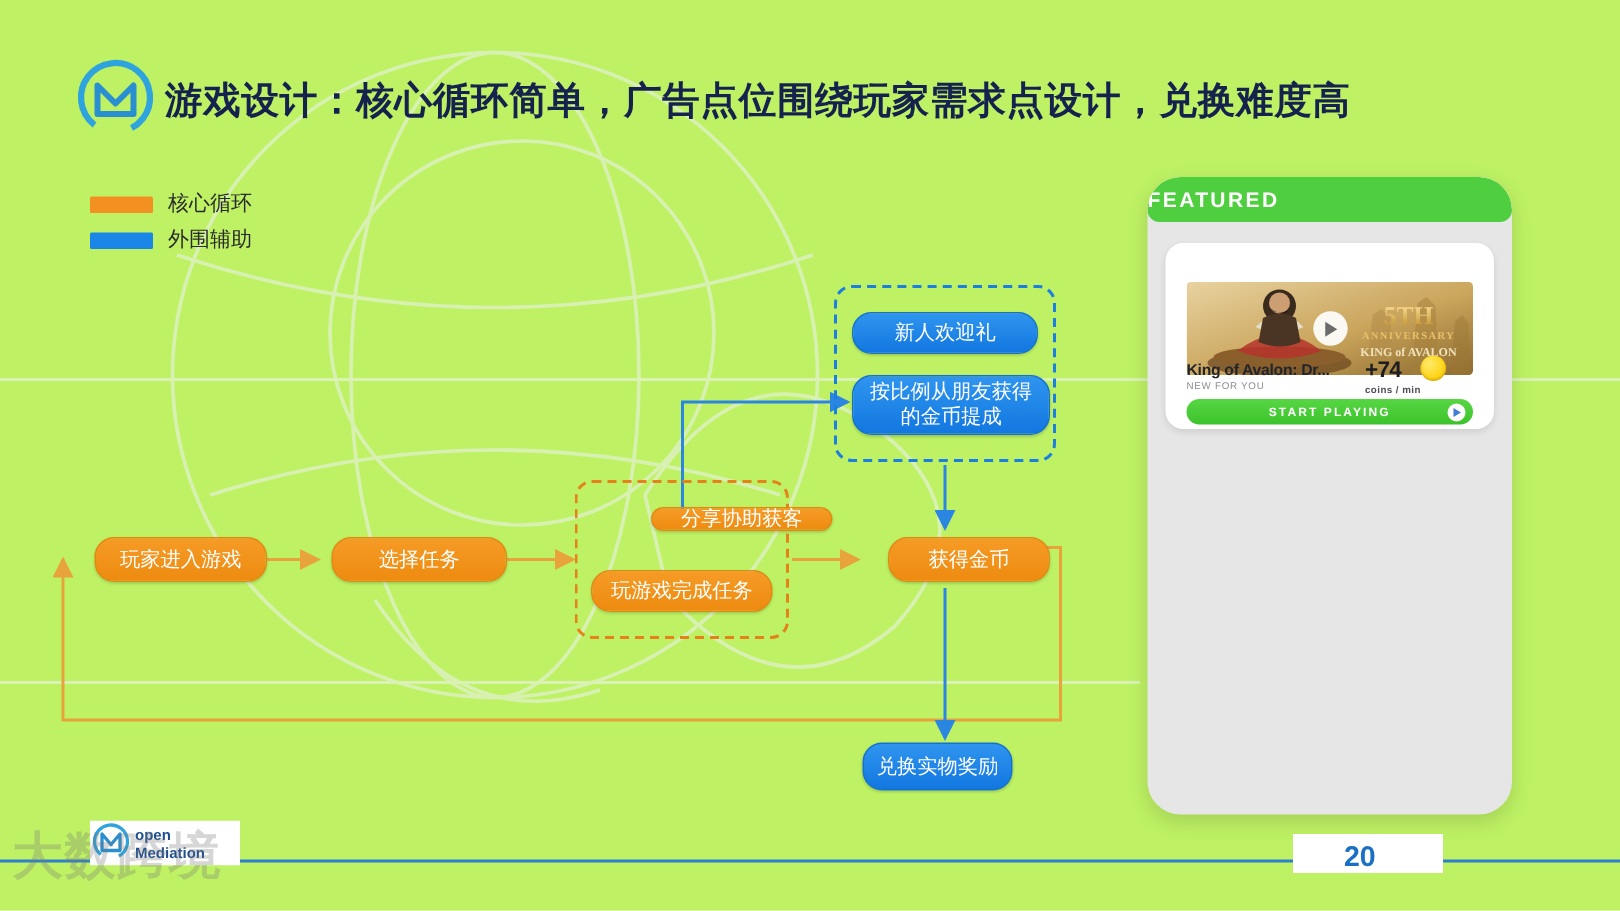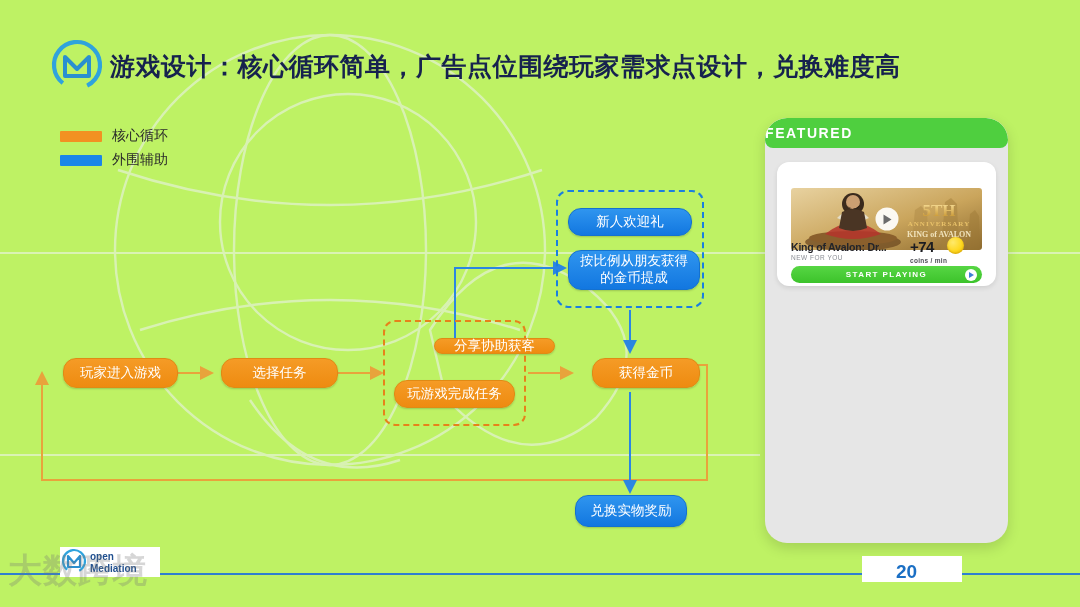--- a/index.html
+++ b/index.html
@@ -229,21 +229,21 @@
     </div>
 
     <div class="node blue" style="left:568px;top:208px;width:124px;height:28px;">
       <span>新人欢迎礼</span>
     </div>
 
     <div class="node blue" style="left:568px;top:250px;width:132px;height:40px;">
       <span>按比例从朋友获得的金币提成</span>
     </div>
 
-    <div class="node blue" style="left:575px;top:495px;width:112px;height:32px;">
+    <div class="node blue" style="left:575px;top:495px;width:100px;height:32px;">
       <span>兑换实物奖励</span>
     </div>
   </div>
 
   <div class="phone">
     <div class="phone-bar">
       <span>FEATURED</span>
     </div>
 
     <div class="card">

